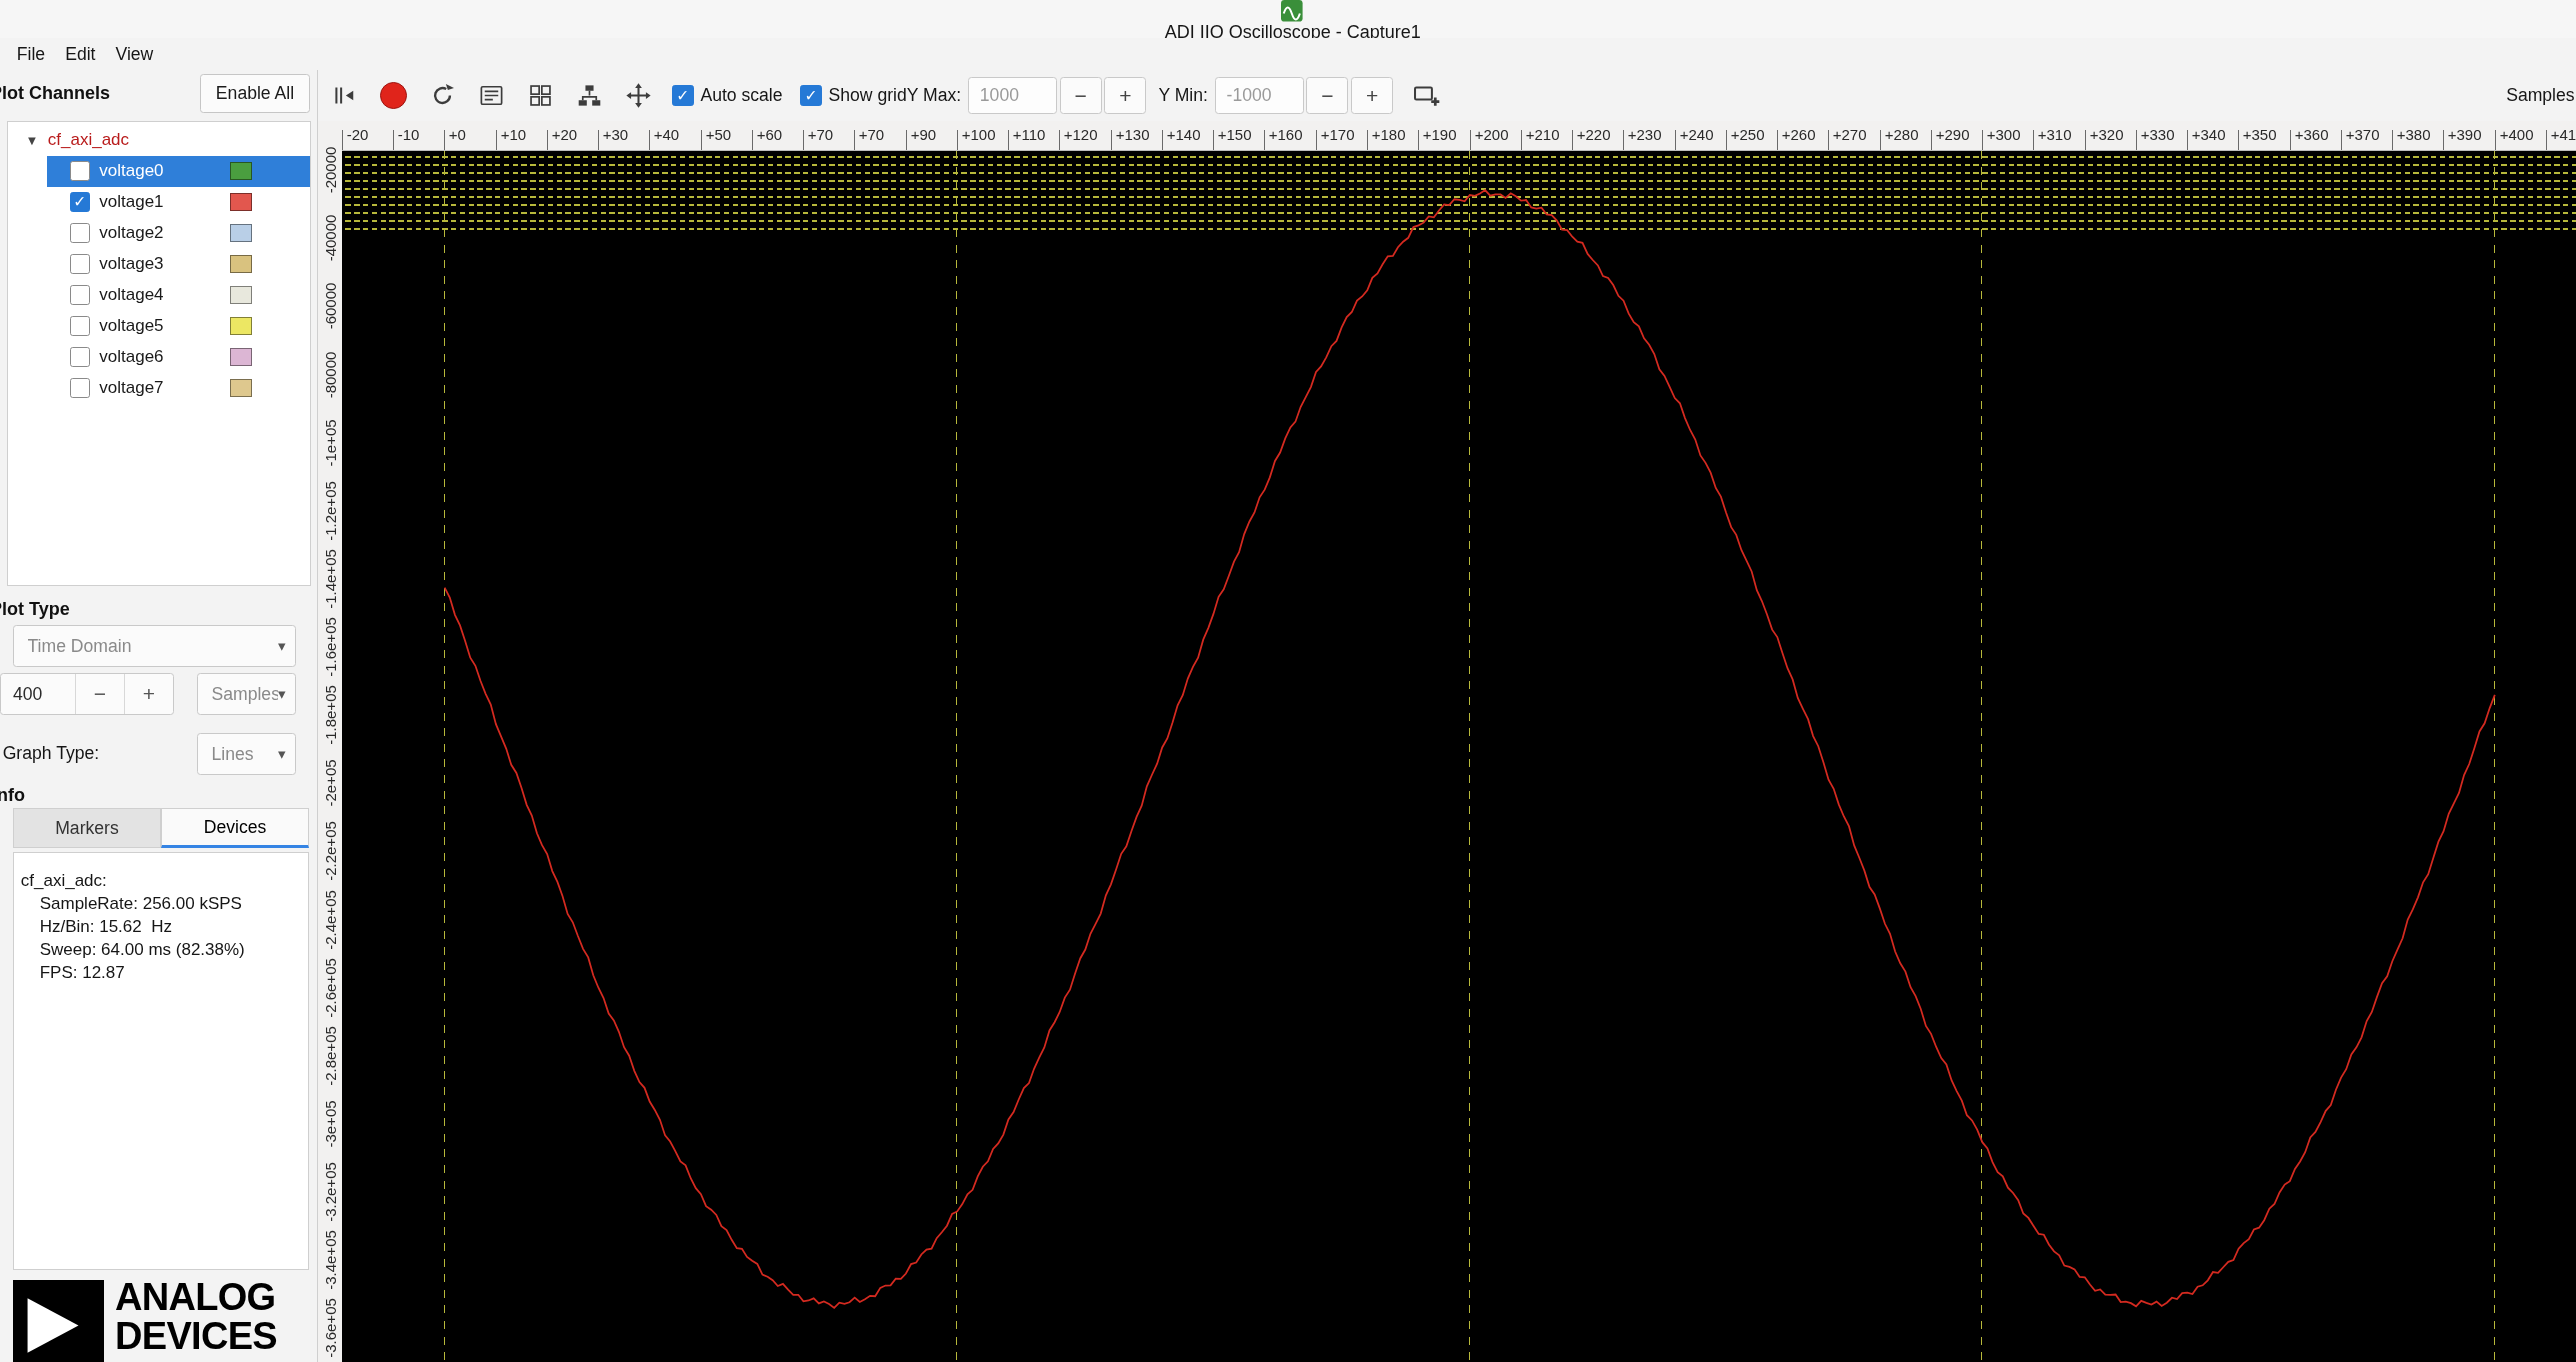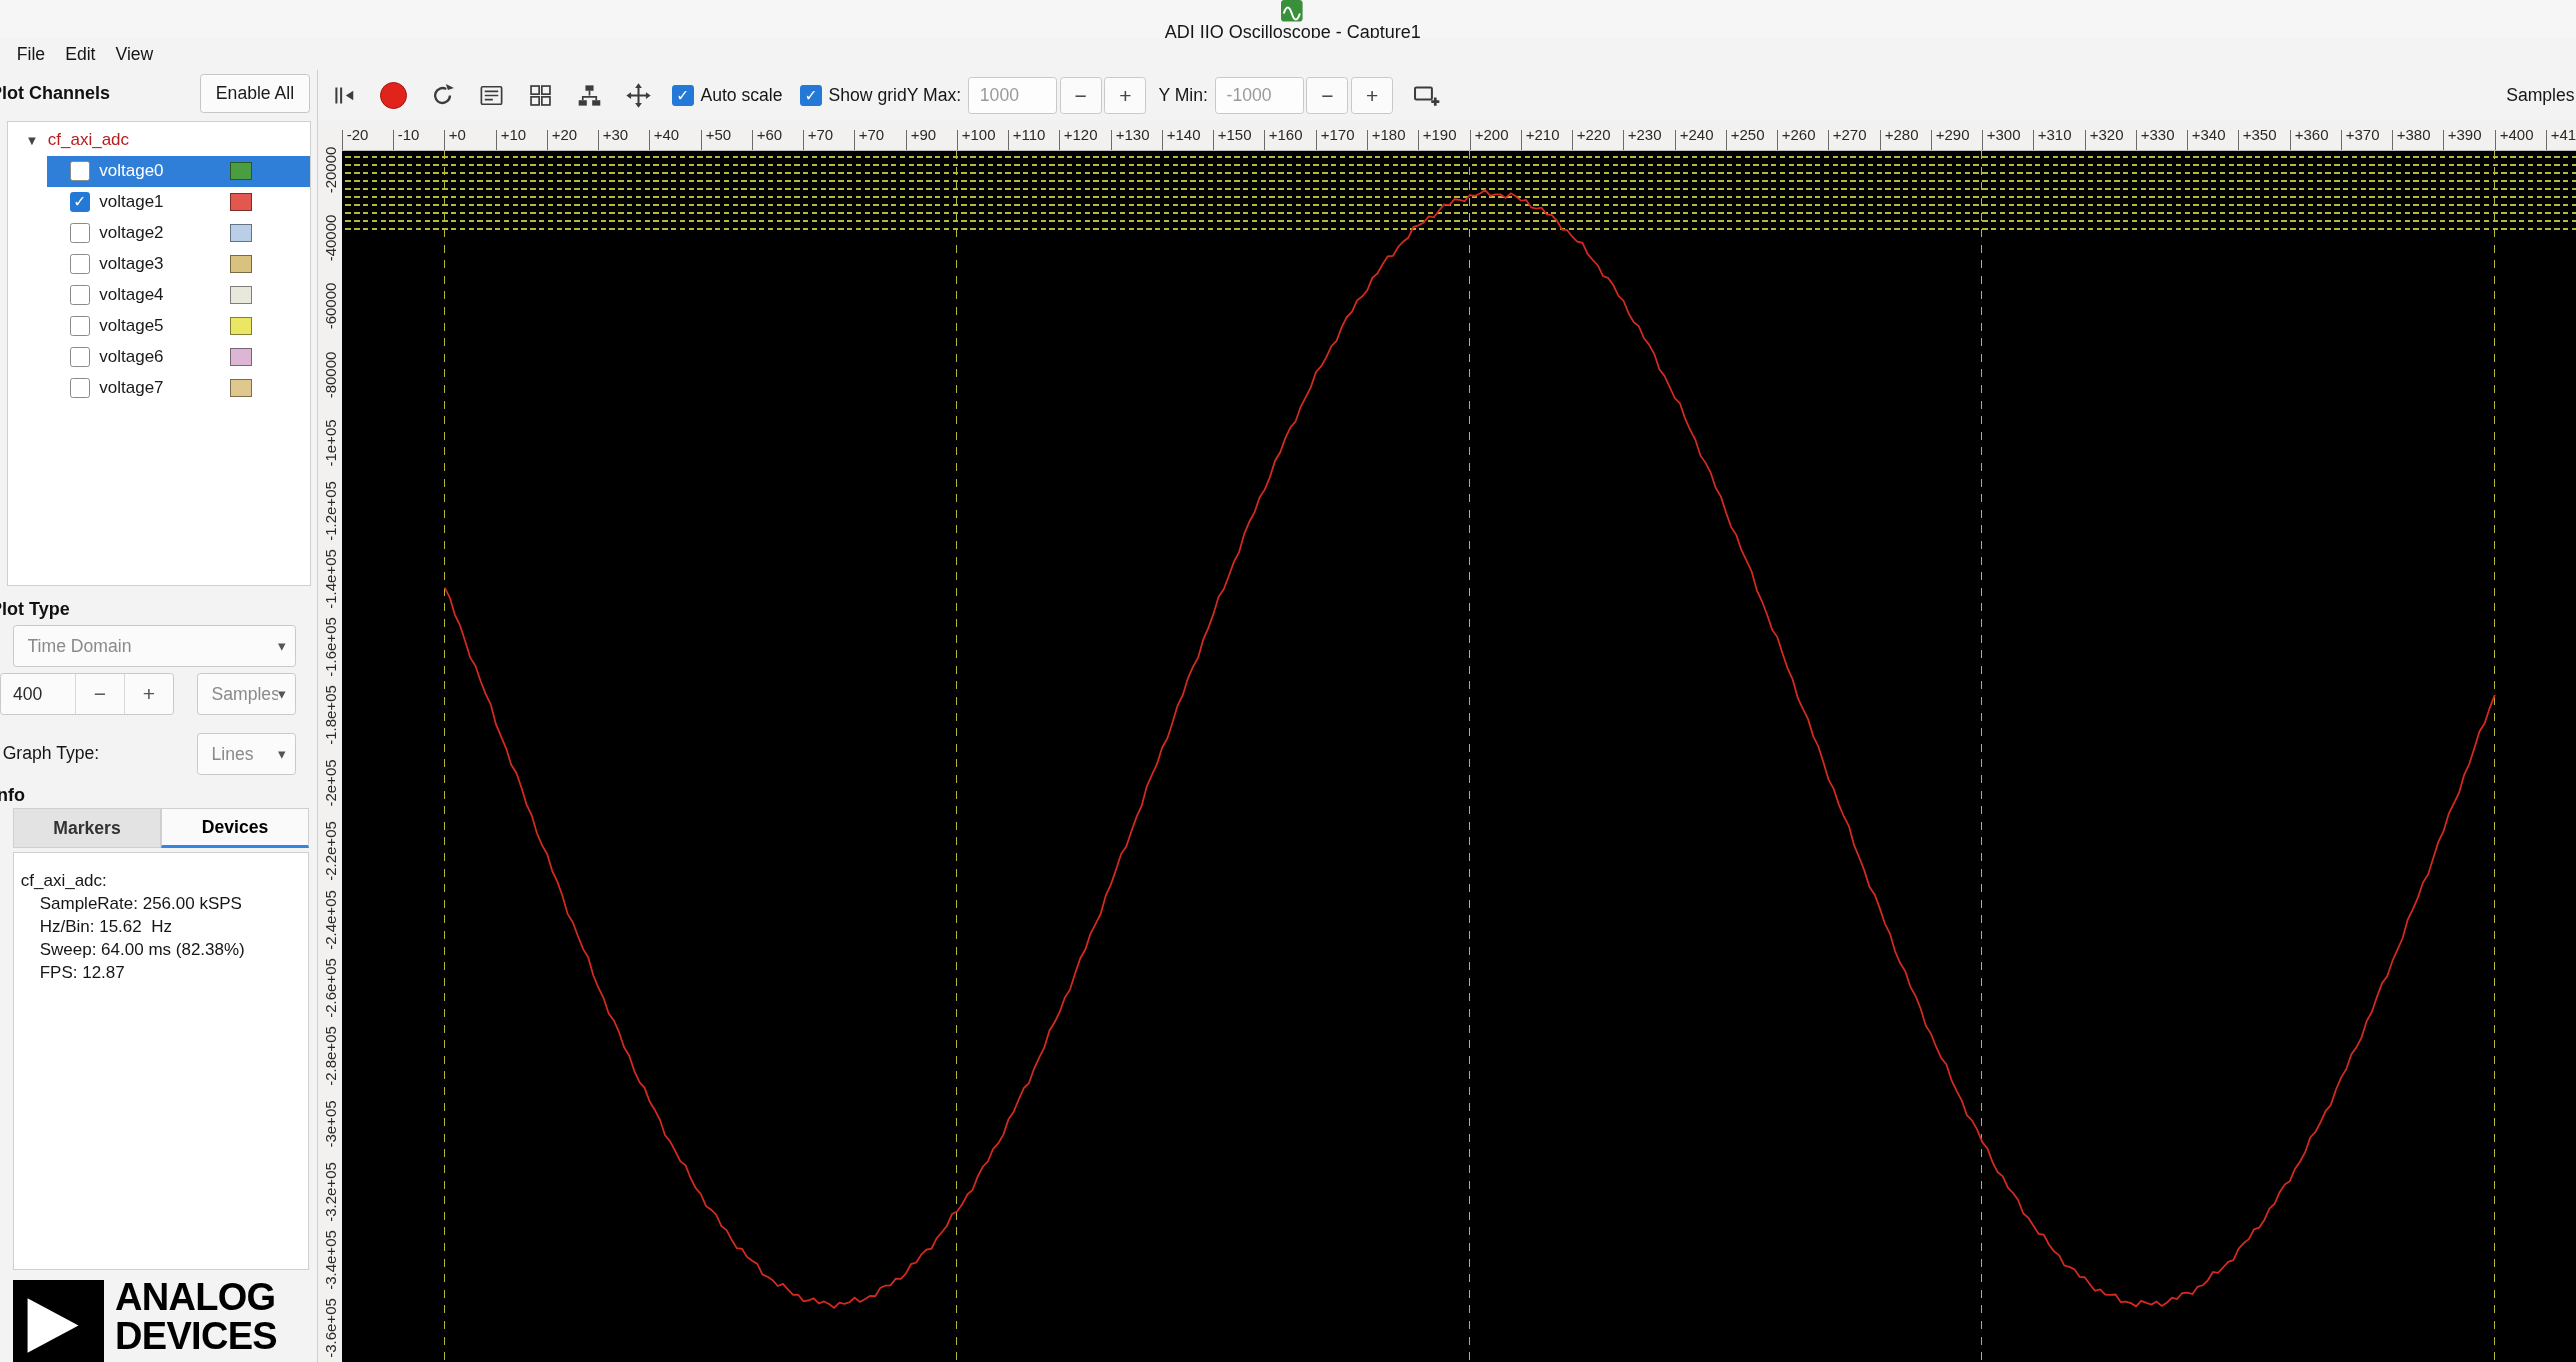--- a/index.html
+++ b/index.html
@@ -55,21 +55,21 @@
   .spin { position:absolute; top:603px; left:0; width:174px; height:42px; background:#fbfbfb;
           border:0.7px solid #c9c9c9; border-radius:3.4px; display:flex;justify-content:flex-end; }
   .spin-val { flex:1; display:flex; align-items:center; padding-left:12px; font-size:17.6px; color:#2b2b2b; }
   .spin-btn { width:49px; border:none; border-left:0.7px solid #d8d8d8; display:flex; align-items:center;
               justify-content:center; font-size:21px; color:#555; background:transparent; }
 
   .plain-label { position:absolute; font-size:17.6px; color:#161616; white-space:nowrap; }
 
   .tabs { position:absolute; top:738px; left:13px; display:flex; }
   .tab { width:148px; height:40px; display:flex; align-items:center; justify-content:center;
-         font-size:17.6px; color:#333; background:#e3e3e3; border:0.7px solid #cfcfcf;font-weight:bold; }
+         font-size:17.6px; color:#333; background:#e3e3e3; border:0.7px solid #cfcfcf; }
   .tab.active { background:#fafafa; border-bottom:3.4px solid #3584e4; color:#000; }
   .info-panel { position:absolute; top:782px; left:13px; width:296px; height:418px; background:#fff;
                 border:0.7px solid #cfcfcf; padding:16px 0 0 6.8px; overflow:hidden; }
   .info-line { font-size:17px; line-height:23px; color:#161616; white-space:pre; }
 
   .logo-box { position:absolute; top:1210px; left:13px; width:91px; height:91px; background:#000; }
   .logo-text { position:absolute; left:115px; top:1208px; font-weight:800; font-size:38px;
                line-height:39px; color:#000; letter-spacing:-0.7px; }
 
   

